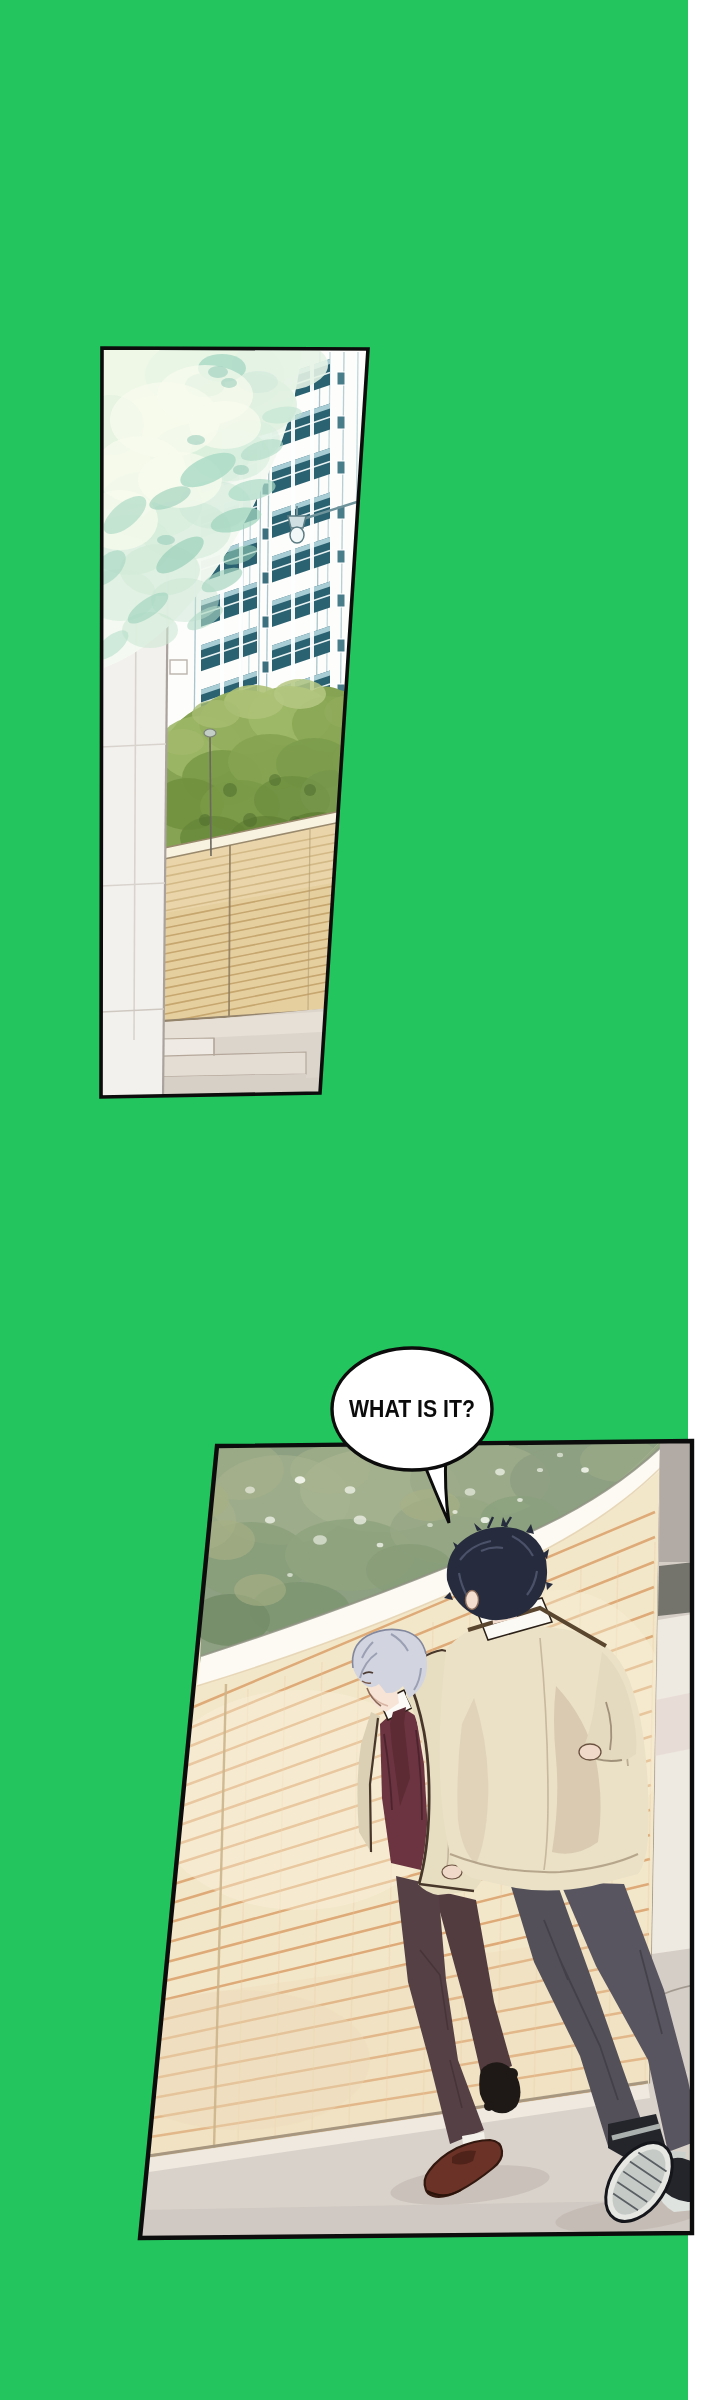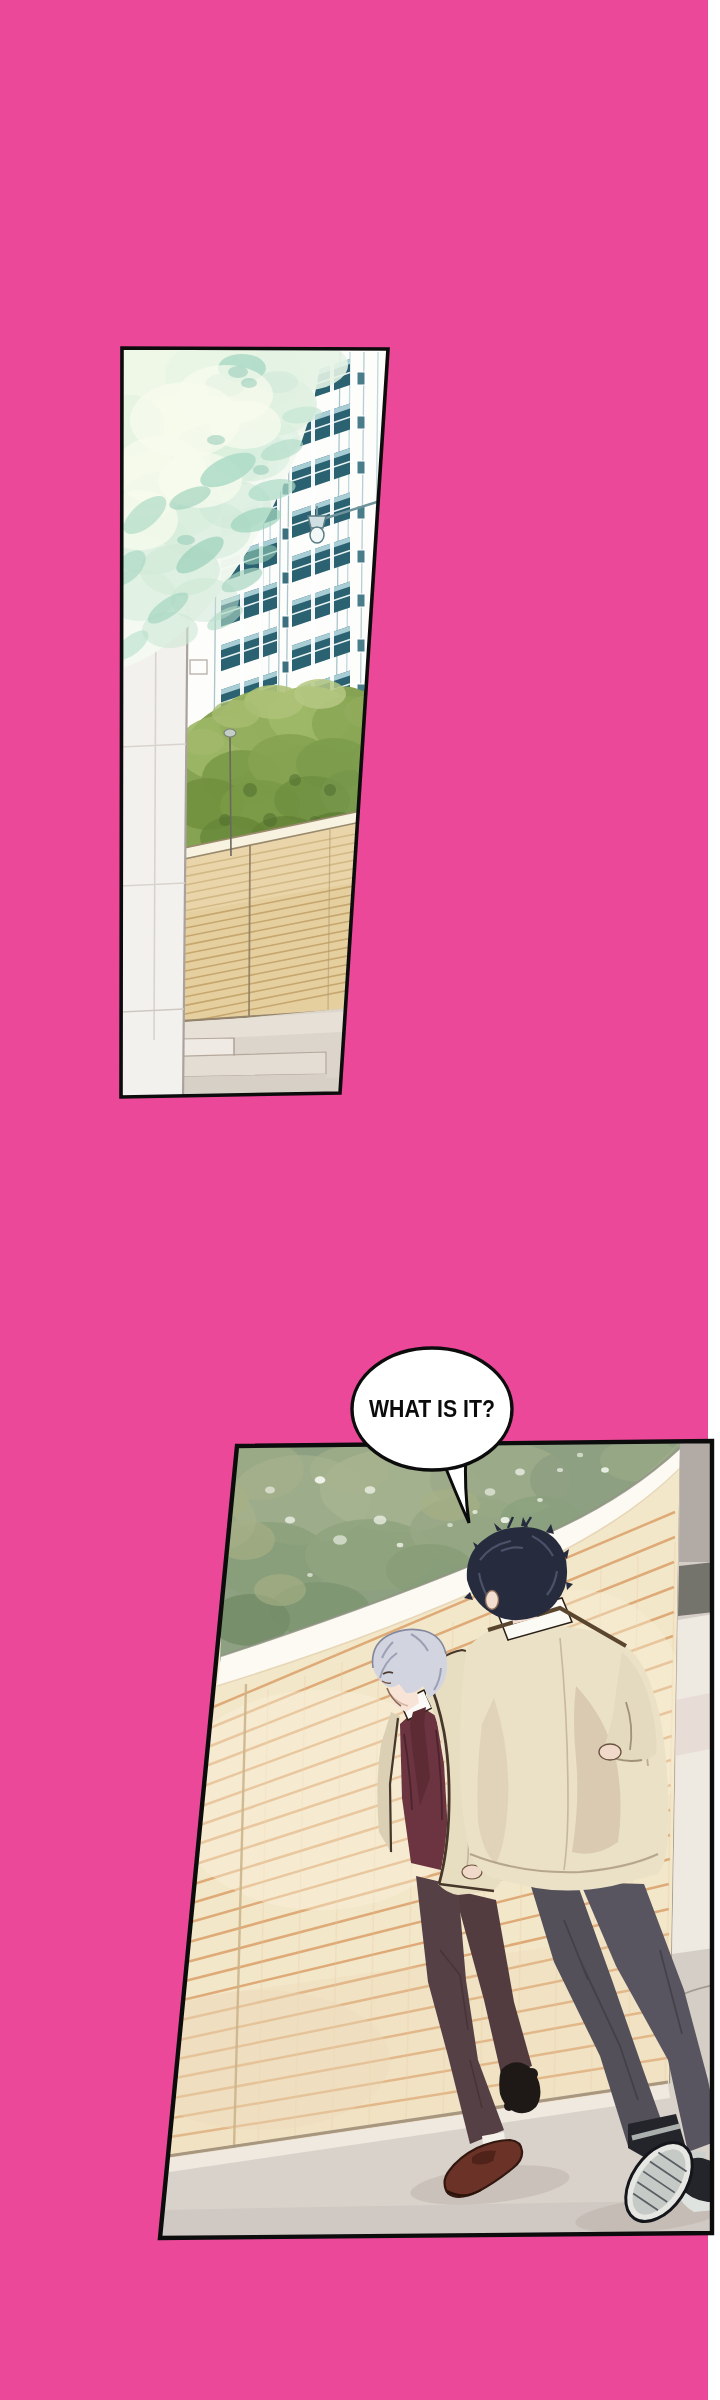--- a/index.html
+++ b/index.html
@@ -1,16 +1,16 @@
 <!DOCTYPE html>
 <html><head>
 <meta charset="utf-8">
 <style>
 html,body{margin:0;padding:0;background:#ffffff;}
-#page{width:688px;height:2400px;position:relative;background:#ec4899;font-family:"Liberation Sans",sans-serif;padding-left:20px;}
+#page{width:688px;height:2400px;position:relative;background:#22c55e;font-family:"Liberation Sans",sans-serif;}
 svg{display:block;}
 </style>
 </head>
 <body>
 <div id="page">
 <svg width="720" height="2400" viewBox="0 0 720 2400">
 
 <g>
 <defs>
           <clipPath id="clipTop">

